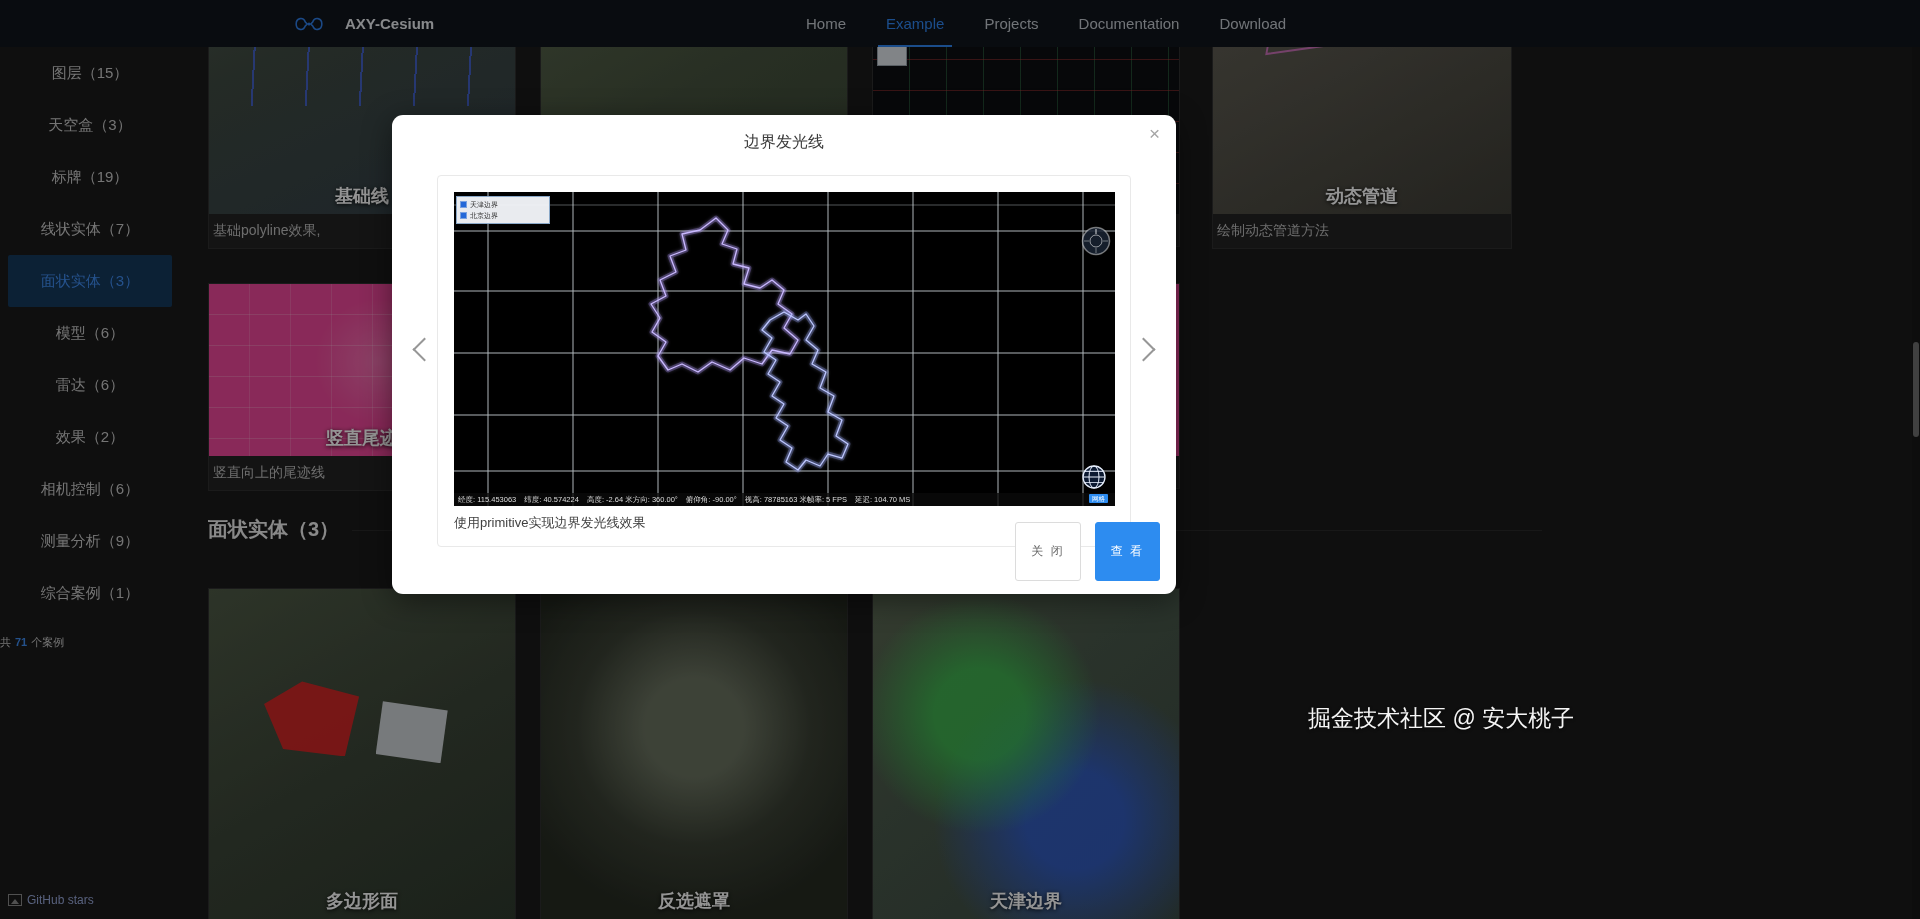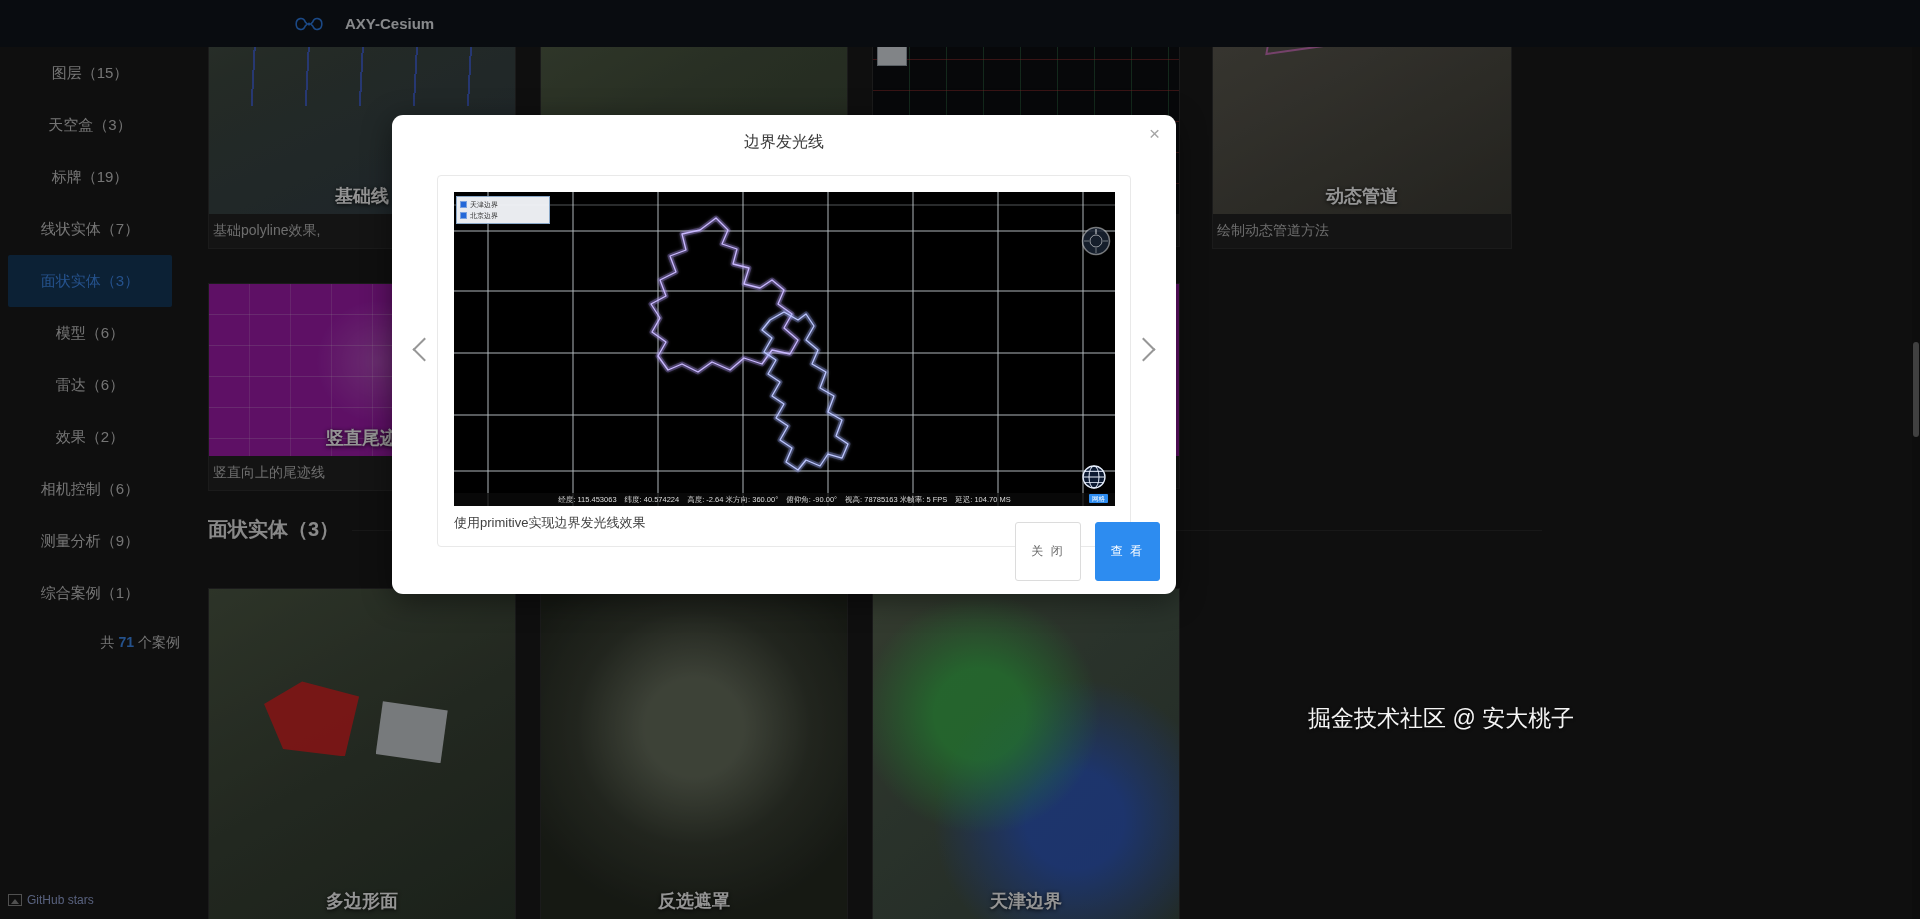--- a/index.html
+++ b/index.html
@@ -11,21 +11,21 @@
   .brand{position:absolute;left:292px;top:0;height:47px;display:flex;align-items:center;gap:19px;color:#e9ecef;font-size:15px;font-weight:bold;cursor:pointer}
   .nav-links{position:absolute;left:806px;top:0;height:47px;display:flex;align-items:stretch;gap:40px}
   .nav-link{color:#c3c9cf;font-size:15px;cursor:pointer;position:relative;line-height:47px}
   .nav-link.active{color:#3086f0}
   .nav-link.active::after{content:"";position:absolute;left:-8px;right:-8px;bottom:0;height:2px;background:#3086f0}
 
   
   .sidebar{position:absolute;left:0;top:47px;width:180px;bottom:0;z-index:5}
   .side-item{height:52px;line-height:52px;text-align:center;color:#c9c9c9;font-size:15px;cursor:pointer}
   .side-item.active{background:#16395c;color:#3f8cf0;margin:0 8px;border-radius:2px}
-  .side-total{height:46px;line-height:46px;text-align:right;color:#c9c9c9;font-size:14px}
+  .side-total{height:46px;line-height:46px;text-align:left;color:#c9c9c9;font-size:11px}
   .side-total b{color:#3f8cf0;margin:0 4px}
   .github{position:absolute;left:8px;bottom:12px;display:flex;align-items:center;gap:5px;cursor:pointer}
   .broken-img{width:14px;height:12px;border:1px solid #8b8b8b;position:relative;display:inline-block}
   .broken-img::after{content:"";position:absolute;left:2px;bottom:1px;width:0;height:0;border-left:4px solid transparent;border-right:4px solid transparent;border-bottom:5px solid #8b8b8b}
   .github-label{color:#97a7d8;font-size:12px}
 
   
   .card{position:absolute;background:#242424;border:1px solid #303030;z-index:2}
   .thumb{position:relative;width:100%;overflow:hidden}
   .card-title{position:absolute;left:0;right:0;bottom:6px;text-align:center;color:#fff;font-size:18px;font-weight:bold;text-shadow:0 1px 4px rgba(0,0,0,.9);z-index:3}
@@ -33,21 +33,21 @@
 
   .t-city-lines{background:linear-gradient(155deg,#55604f 0%,#3f4a42 40%,#33404a 100%)}
   .t-city-lines .decor{position:absolute;inset:0 0 35% 0;background:repeating-linear-gradient(93deg,transparent 0 52px,rgba(70,105,240,.75) 52px 54px)}
   .t-sat{background:linear-gradient(150deg,#5d6a50,#46523e 55%,#3a4836)}
   .t-dark-colorgrid{background:#0d0f12}
   .t-dark-colorgrid .decor{position:absolute;inset:0;background:repeating-linear-gradient(0deg,transparent 0 30px,rgba(200,60,60,.45) 30px 31px),repeating-linear-gradient(90deg,transparent 0 36px,rgba(80,200,120,.3) 36px 37px)}
   .t-dark-colorgrid .panel{position:absolute;left:4px;top:10px;width:30px;height:150px;background:#dfe3e8;border:1px solid #9aa4ad}
   .t-city-pipes{background:linear-gradient(150deg,#6a675c,#55534a 50%,#3e3d36)}
   .t-city-pipes .decor{position:absolute;left:60px;top:40px;width:180px;height:95px;border:2px solid rgba(230,120,210,.8);transform:rotate(-8deg) skewX(-18deg)}
   .t-city-pipes .decor2{position:absolute;left:85px;top:60px;width:130px;height:60px;border:2px solid rgba(110,160,250,.7);transform:rotate(-8deg) skewX(-18deg)}
-  .t-dark-grid{background:#a21caf}
+  .t-dark-grid{background:#ec4899}
   .t-dark-grid .decor{position:absolute;inset:0;background:radial-gradient(circle at 55% 45%,rgba(255,255,255,.22),transparent 32%),repeating-linear-gradient(180deg,transparent 0 30px,rgba(255,255,255,.2) 30px 31px),repeating-linear-gradient(90deg,transparent 0 40px,rgba(255,255,255,.16) 40px 41px)}
   .t-city-red{background:linear-gradient(150deg,#4e5a46,#3c4638 50%,#2f3a2e)}
   .t-city-red .red{position:absolute;left:18%;top:28%;width:95px;height:75px;background:rgba(214,38,38,.95);clip-path:polygon(0 30%,40% 0,100% 20%,85% 100%,20% 90%)}
   .t-city-red .gray{position:absolute;right:22%;top:34%;width:72px;height:62px;background:#ced2d6;clip-path:polygon(10% 0,100% 15%,90% 100%,0 85%)}
   .t-mask{background:radial-gradient(circle at 50% 42%,#6a7260 0 20%,#3a4034 48%,#262b22 78%)}
   .t-gradient-area{background:radial-gradient(circle at 35% 38%,rgba(60,200,80,.75) 0 16%,transparent 42%),radial-gradient(circle at 66% 70%,rgba(45,95,225,.75) 0 16%,transparent 46%),linear-gradient(140deg,#5a6852 0%,#49584a 40%,#3b4a44 100%)}
 
   .section-title{position:absolute;left:208px;top:516px;color:#ececec;font-size:20px;font-weight:bold;z-index:2}
   .section-line{position:absolute;left:352px;top:530px;width:1190px;height:1px;background:#2a2a2a;z-index:2}
 
@@ -75,21 +75,21 @@
 
   
   .map-svg{position:absolute;inset:0}
   .legend{position:absolute;left:2px;top:4px;width:94px;background:rgba(245,248,252,.95);border:1px solid #8aa8c8;padding:2px 3px;z-index:4}
   .legend-row{display:flex;align-items:center;gap:3px;height:11px;cursor:pointer}
   .legend-check{width:7px;height:7px;background:#2468d8;border:1px solid #7aa2e0;flex:0 0 auto}
   .legend-label{font-size:7px;color:#333;line-height:11px;white-space:nowrap}
   .compass{position:absolute;top:34px;right:4px;width:30px;height:30px;cursor:pointer;z-index:4}
   .globe-widget{position:absolute;right:8px;bottom:16px;width:26px;height:26px;cursor:pointer;z-index:4}
   .layer-badge{position:absolute;right:7px;bottom:3px;background:#2d8cf0;color:#fff;font-size:6.5px;padding:0 3px;line-height:9px;border-radius:1px;z-index:5}
-  .status-bar{position:absolute;left:0;right:0;bottom:0;height:13px;background:rgba(10,10,10,.78);display:flex;justify-content:center;align-items:center;padding:0 4px;font-size:7.5px;color:#ddd;z-index:4}
+  .status-bar{position:absolute;left:0;right:0;bottom:0;height:13px;background:rgba(10,10,10,.78);display:flex;justify-content:flex-start;align-items:center;padding:0 4px;font-size:7.5px;color:#ddd;z-index:4}
   .status-group{display:flex;gap:8px;white-space:nowrap}
 
   
   .watermark{position:absolute;left:1308px;top:703px;color:#f5f5f5;font-size:23px;z-index:70;text-shadow:0 1px 3px rgba(0,0,0,.6)}
 </style>
 </head>
 <body>
 
 <div id="app">
 
@@ -166,20 +166,27 @@
 
   <header class="navbar">
     <div class="brand">
       <svg width="34" height="22" viewBox="0 0 36 24">
         <path d="M4 12 C4 5 12 4 14 10 L16 12 L14 14 C12 20 4 19 4 12 Z" fill="none" stroke="#2f7fe8" stroke-width="1.7"></path>
         <path d="M32 12 C32 5 24 4 22 10 L20 12 L22 14 C24 20 32 19 32 12 Z" fill="none" stroke="#2f7fe8" stroke-width="1.7"></path>
         <circle cx="18" cy="12" r="1.7" fill="#2f7fe8"></circle>
       </svg>
       <span>AXY-Cesium</span>
     </div>
+    <nav class="nav-links">
+      <a class="nav-link">Home</a>
+      <a class="nav-link active">Example</a>
+      <a class="nav-link">Projects</a>
+      <a class="nav-link">Documentation</a>
+      <a class="nav-link">Download</a>
+    </nav>
   </header>
 
   <aside class="sidebar">
     <div class="side-item">图层（15）</div>
     <div class="side-item">天空盒（3）</div>
     <div class="side-item">标牌（19）</div>
     <div class="side-item">线状实体（7）</div>
     <div class="side-item active">面状实体（3）</div>
     <div class="side-item">模型（6）</div>
     <div class="side-item">雷达（6）</div>

